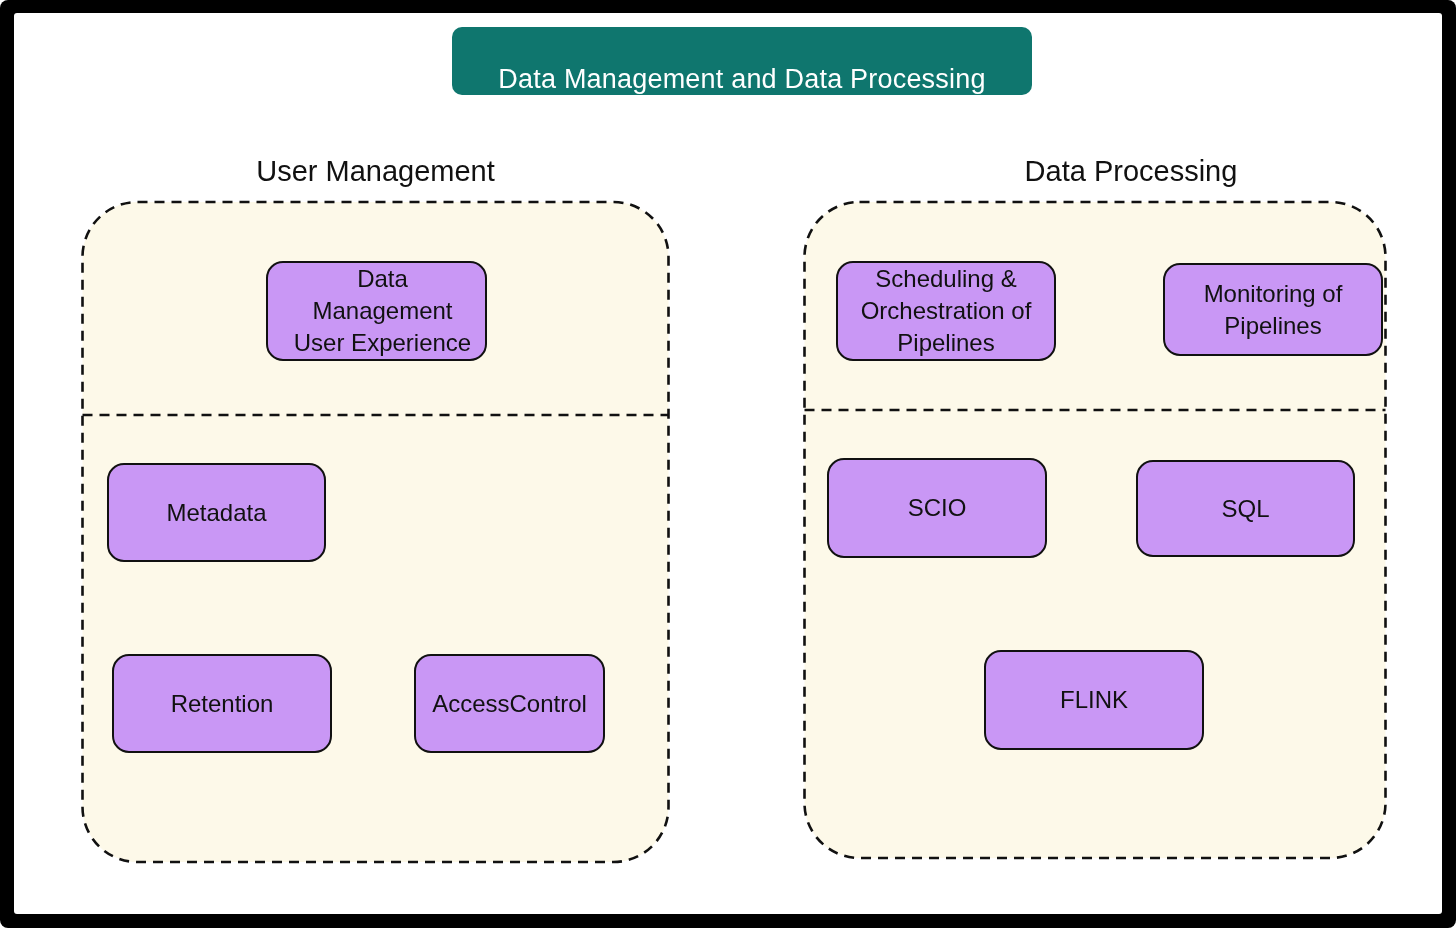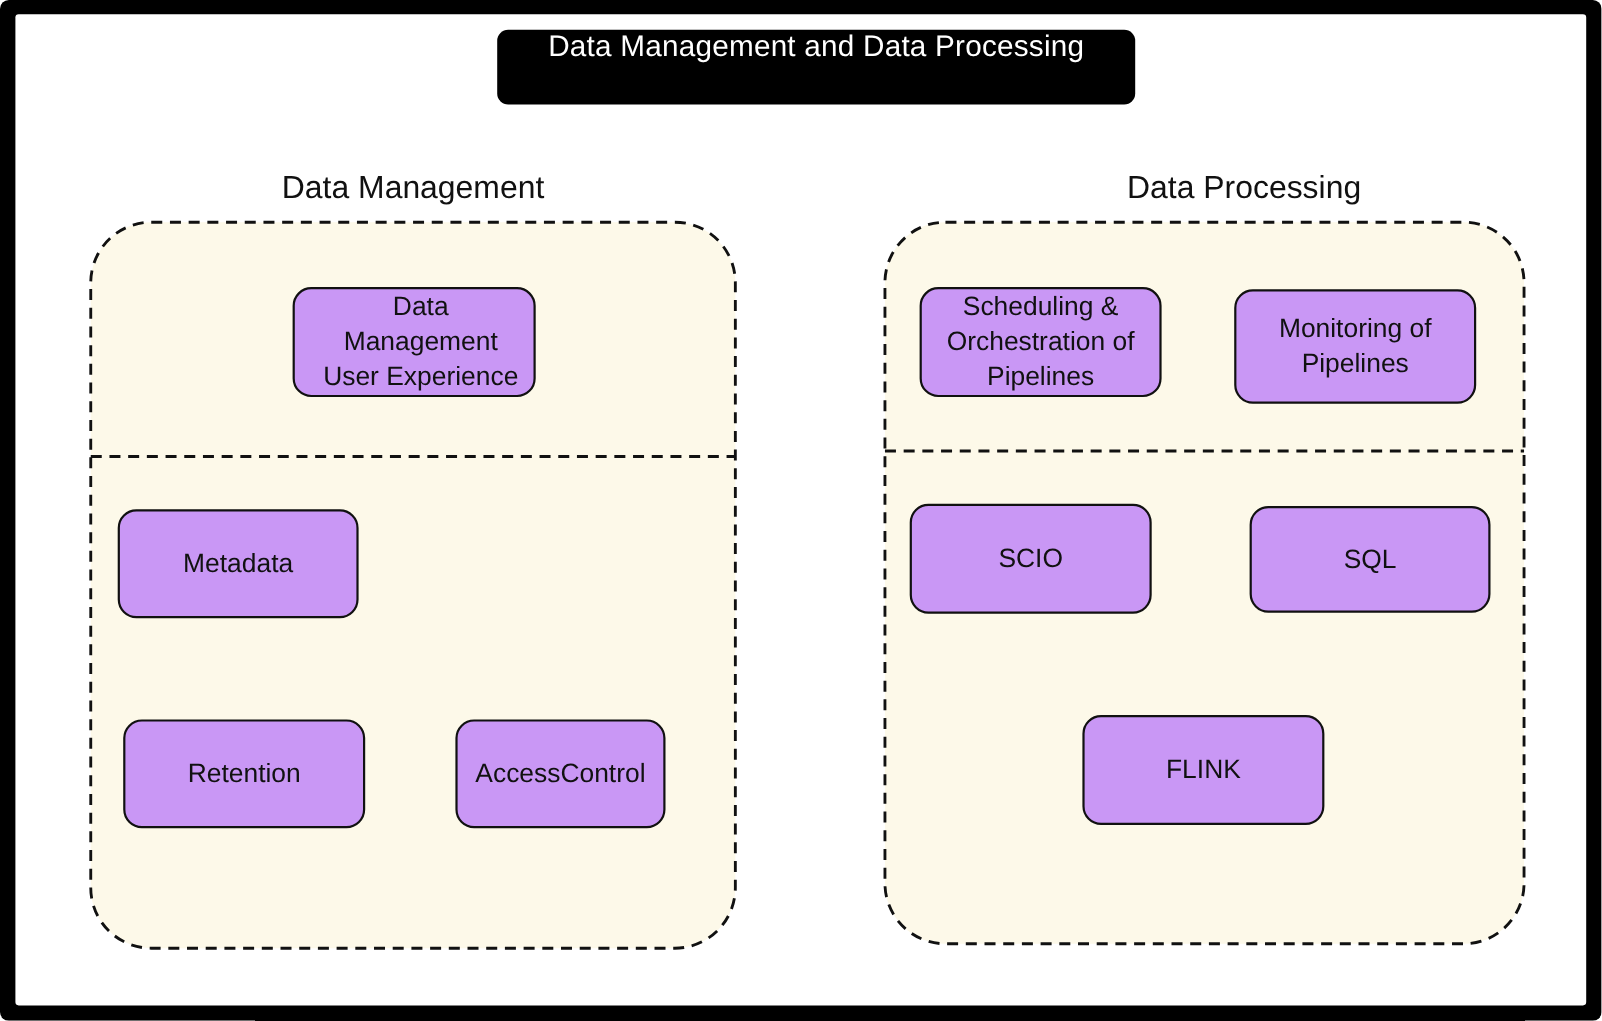--- a/index.html
+++ b/index.html
@@ -25,24 +25,24 @@
     background: #ffffff;
     border-radius: 3px;
   }
   
   .banner {
     position: absolute;
     left: 438px;
     top: 14px;
     width: 580px;
     height: 68px;
-    background: #000000;
+    background: #0f766e;
     border-radius: 10px;
     display: flex;
-    align-items: flex-start;
+    align-items: flex-end;
     justify-content: center;
     color: #ffffff;
     font-size: 27px;
     letter-spacing: 0.2px;
   }
   
   .section-title {
     position: absolute;
     top: 140px;
     height: 36px;
@@ -78,21 +78,21 @@
     line-height: 1.32;
     white-space: pre-line;
     box-sizing: border-box;
   }
   .node-dm-ux          { left: 252px;  top: 248px; width: 221px; height: 100px; padding-left: 12px; }
   .node-metadata       { left: 93px;   top: 450px; width: 219px; height: 99px;  }
   .node-lineage        { left: 400px;  top: 450px; width: 220px; height: 99px;  }
   .node-retention      { left: 98px;   top: 641px; width: 220px; height: 99px;  }
   .node-access-control { left: 400px;  top: 641px; width: 191px; height: 99px;  }
   .node-scheduling     { left: 822px;  top: 248px; width: 220px; height: 100px; }
-  .node-monitoring     { left: 1108px; top: 250px; width: 220px; height: 104px;  }
+  .node-monitoring     { left: 1149px; top: 250px; width: 220px; height: 93px;  }
   .node-scio           { left: 813px;  top: 445px; width: 220px; height: 100px; }
   .node-sql            { left: 1122px; top: 447px; width: 219px; height: 97px;  }
   .node-flink          { left: 970px;  top: 637px; width: 220px; height: 100px; }
 </style>
 </head>
 <body>
 
 <div id="page">
   <div id="canvas">
 
@@ -100,21 +100,21 @@
       <rect x="68.5" y="189" width="586" height="660" rx="55" ry="55" fill="#fdf9e9" stroke="#111111" stroke-width="2.6" stroke-dasharray="10 7"></rect>
       <line x1="68.5" y1="402" x2="654.5" y2="402" stroke="#111111" stroke-width="2.6" stroke-dasharray="10 7"></line>
       <rect x="790.5" y="189" width="581" height="656" rx="55" ry="55" fill="#fdf9e9" stroke="#111111" stroke-width="2.6" stroke-dasharray="10 7"></rect>
       <line x1="790.5" y1="397" x2="1371.5" y2="397" stroke="#111111" stroke-width="2.6" stroke-dasharray="10 7"></line>
     </svg>
 
     <div class="banner">
       <span>Data Management and Data Processing</span>
     </div>
 
-    <div class="section-title left">Data Management</div>
+    <div class="section-title left">User Management</div>
     <div class="section-title right">Data Processing</div>
 
     <div class="node node-dm-ux">Data
 Management
 User Experience</div>
     <div class="node node-metadata">Metadata</div>
     <div class="node node-retention">Retention</div>
     <div class="node node-access-control">AccessControl</div>
 
     <div class="node node-scheduling">Scheduling &amp;

